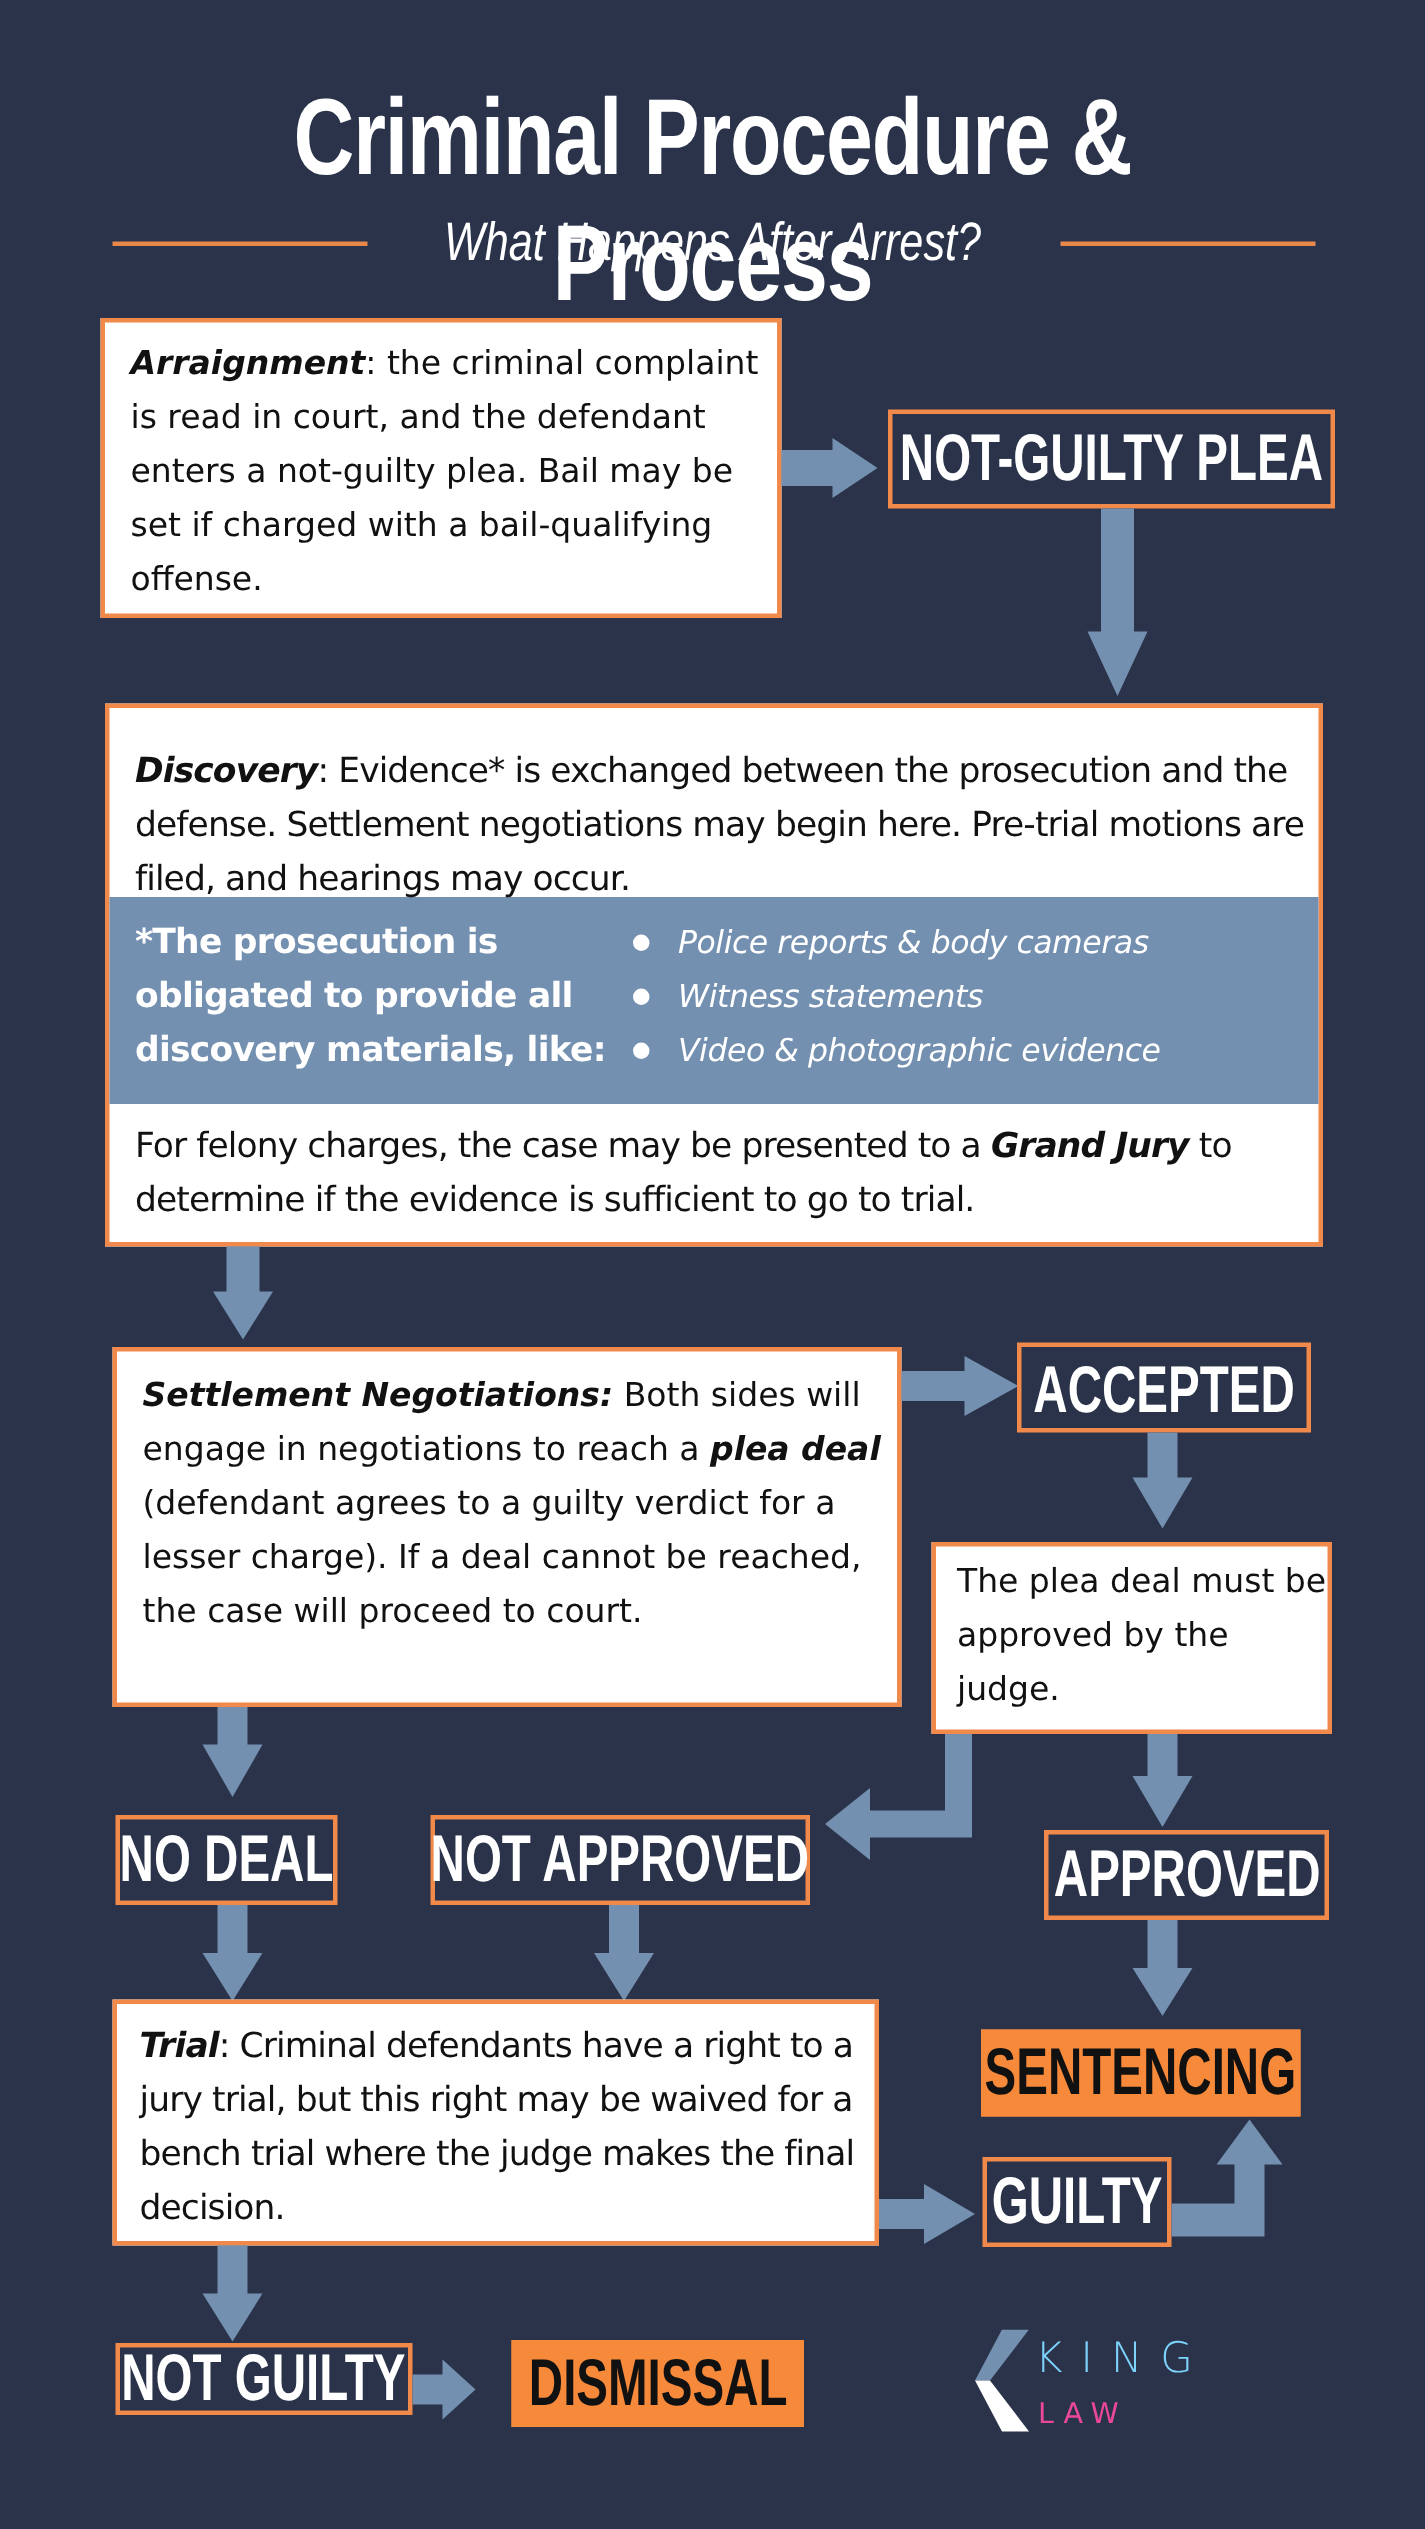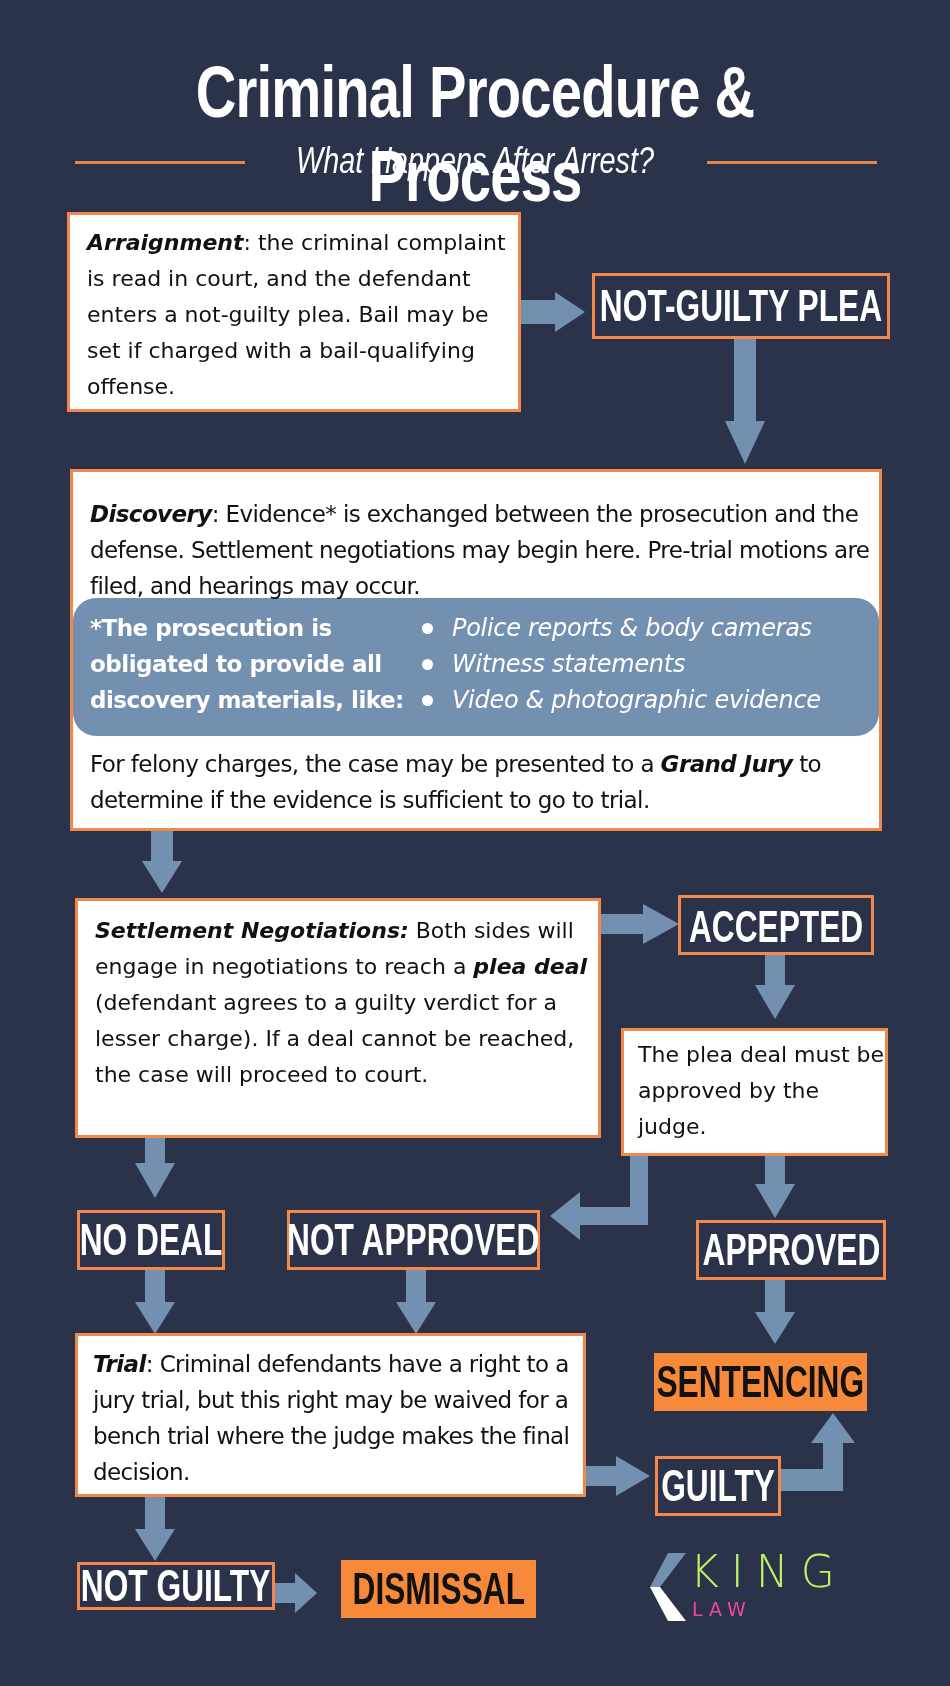--- a/index.html
+++ b/index.html
@@ -8,24 +8,24 @@
   .title { left: 0; width: 950px; top: 50px; text-align: center; color: #ffffff; font-family: "Liberation Sans", sans-serif; font-weight: bold; font-size: 72px; line-height: 84px; transform: scaleX(0.78); transform-origin: center; letter-spacing: -1px; }
   .subtitle { left: 240px; width: 470px; top: 138px; text-align: center; color: #ffffff; font-family: "Liberation Sans", sans-serif; font-style: italic; font-size: 36px; line-height: 46px; transform: scaleX(0.8); transform-origin: center; }
   .rule { height: 3px; background: #e8874a; top: 161px; }
   .box { background: #ffffff; border: 3px solid #f0894a; box-sizing: border-box; color: #111; }
   .text { font-family: "DejaVu Sans", sans-serif; font-size: 22px; line-height: 36px; padding: 0 0 0 16px; }
   .cond { font-family: "DejaVu Sans", sans-serif; font-size: 23px; line-height: 36px; letter-spacing: -0.6px; }
   .bi { font-weight: bold; font-style: italic; }
   .label { border: 3px solid #f0894a; box-sizing: border-box; color: #ffffff; font-family: "Liberation Sans", sans-serif; font-weight: bold; display: flex; align-items: center; justify-content: center; }
   .label span { display: inline-block; transform: scaleX(0.72); white-space: nowrap; font-size: 44px; }
   .label.orange { background: #f78a3a; color: #111; border-color: #f78a3a; }
-  .band { background: #7490b0; color: #fff; border-radius: 23px; }
+  .band { background: #7490b0; color: #fff; }
   svg.arrow { position: absolute; overflow: visible; }
   .bullets { list-style: none; margin: 0; padding: 0; }
-  .bullets li { position: relative; padding-left: 32px; font-style: italic; font-size: 24px; line-height: 36px; letter-spacing: -0.3px; }
+  .bullets li { position: relative; padding-left: 32px; font-style: italic; font-size: 21px; line-height: 36px; letter-spacing: -0.3px; }
   .bullets li::before { content: ""; position: absolute; left: 2px; top: 13px; width: 11px; height: 11px; border-radius: 50%; background: #fff; }
 </style>
 </head>
 <body>
 
 <div class="abs title">Criminal Procedure &amp; Process</div>
 <div class="abs rule" style="left:75px;width:170px;"></div>
 <div class="abs subtitle">What Happens After Arrest?</div>
 <div class="abs rule" style="left:707px;width:170px;"></div>
 
@@ -133,21 +133,21 @@
 </div>
 
 <div class="abs label orange" style="left:654px;top:1353px;width:213px;height:58px;">
   <span>SENTENCING</span>
 </div>
 
 <svg class="arrow" style="left:586px;top:1456px;" width="70" height="40">
   <polygon points="0,10 30,10 30,0 64,20 30,40 30,30 0,30" fill="#7490b0"></polygon>
 </svg>
 
-<div class="abs label" style="left:655px;top:1438px;width:126px;height:60px;margin-top:18px;">
+<div class="abs label" style="left:655px;top:1438px;width:126px;height:60px;">
   <span>GUILTY</span>
 </div>
 
 <svg class="arrow" style="left:781px;top:1413px;" width="80" height="80">
   <polygon points="0,56 42,56 42,30 30,30 52,0 74,30 62,30 62,78 0,78" fill="#7490b0"></polygon>
 </svg>
 
 <svg class="arrow" style="left:135px;top:1497px;" width="40" height="66">
   <polygon points="10,0 30,0 30,32 40,32 20,64 0,32 10,32" fill="#7490b0"></polygon>
 </svg>
@@ -162,15 +162,15 @@
 
 <div class="abs label orange" style="left:341px;top:1560px;width:195px;height:58px;">
   <span>DISMISSAL</span>
 </div>
 
 <div class="abs" style="left:650px;top:1553px;width:230px;height:70px;">
   <svg width="40" height="70" style="position:absolute;left:0;top:0;">
     <polygon points="36,0 18,0 0,34 10,34" fill="#7490b0"></polygon>
     <polygon points="0,34 10,34 36,68 18,68" fill="#ffffff"></polygon>
   </svg>
-  <div style="position:absolute;left:40px;top:-6px;color:#bef264;font-family:'DejaVu Sans',sans-serif;font-weight:200;font-size:44px;letter-spacing:12px;line-height:50px;">KING</div>
+  <div style="position:absolute;left:40px;top:-6px;color:#7dd3fc;font-family:'DejaVu Sans',sans-serif;font-weight:200;font-size:28px;letter-spacing:12px;line-height:50px;">KING</div>
   <div style="position:absolute;left:42px;top:44px;color:#ec4899;font-family:'DejaVu Sans',sans-serif;font-size:19px;letter-spacing:6px;line-height:24px;">LAW</div>
 </div>
 
 </body></html>

